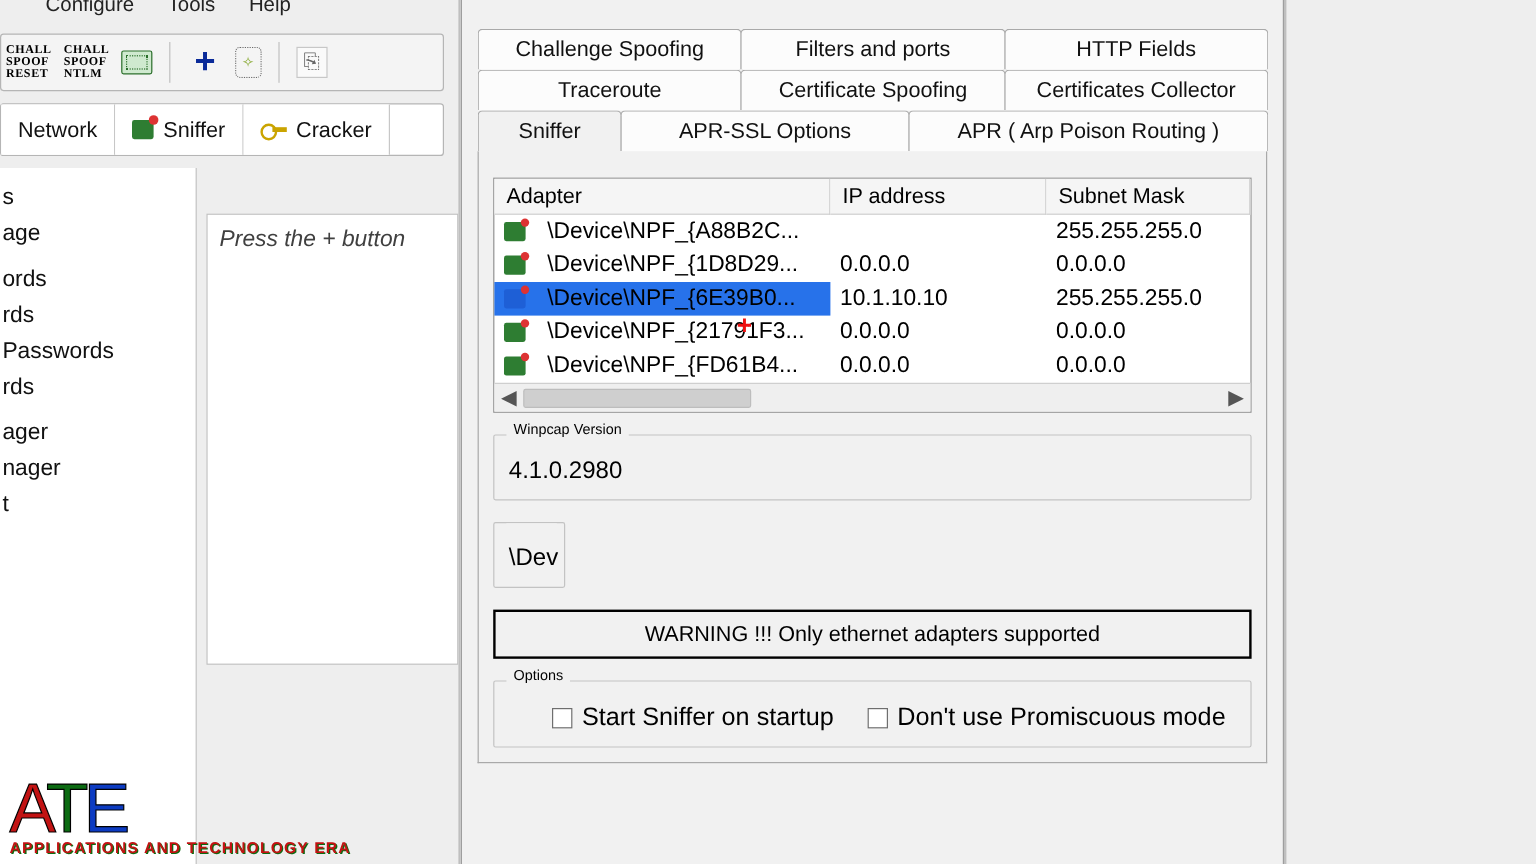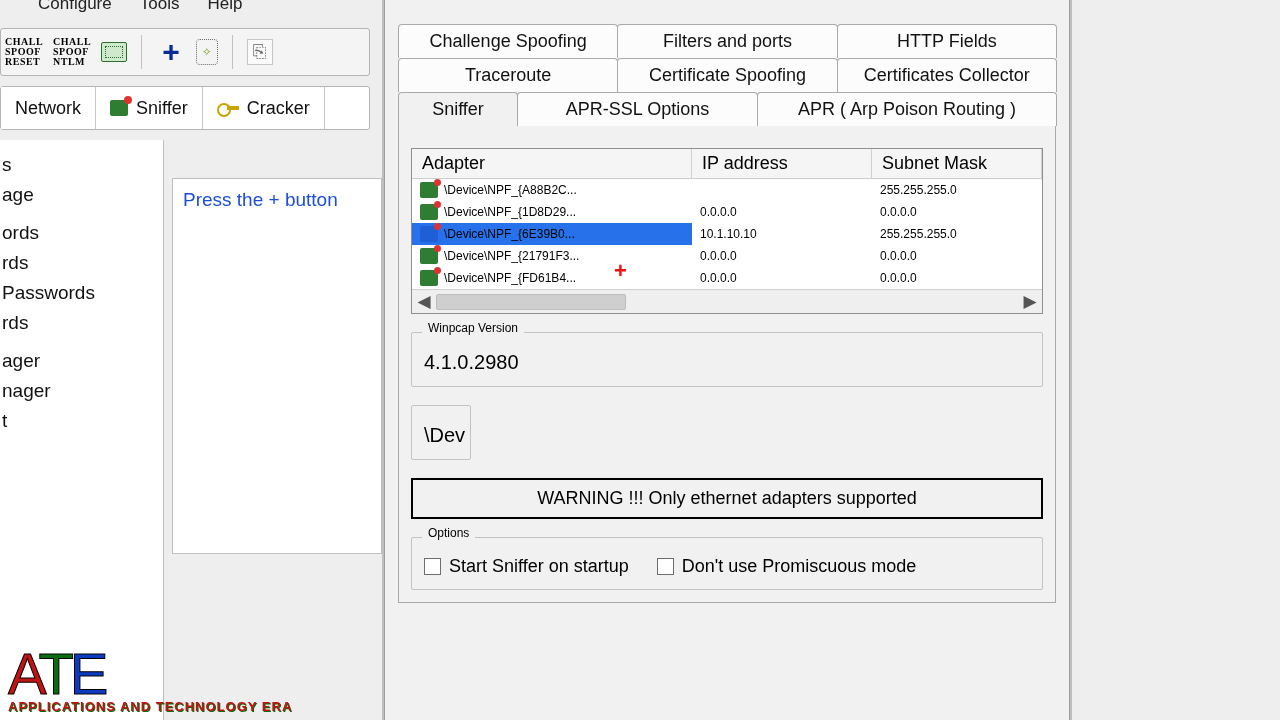--- a/index.html
+++ b/index.html
@@ -125,22 +125,23 @@
 
   
   .hint-area {
     position: absolute;
     top: 178px; left: 172px;
     width: 210px; height: 376px;
     background:#fff;
     border: 1px solid #c0c0c0;
     padding: 10px 10px;
     font-size: 19px;
-    color:#1d4ed8;
+    color:#404040;
     overflow:hidden;
+    font-style:italic;
   }
 
   
   .dialog {
     position: absolute;
     top: -10px; left: 382px;
     width: 690px;
     height: 760px;
     background: #f1f1f1;
     border-left: 2px solid #bfbfbf;
@@ -186,24 +187,24 @@
   }
   .lv-head > div {
     background: #f5f5f5;
     border-right: 1px solid #cfcfcf;
     border-bottom: 1px solid #cfcfcf;
     padding: 4px 10px;
     font-size: 18px;
   }
   .lv-row > div {
     padding: 3px 6px 3px 8px;
-    font-size: 12px;
+    font-size: 19px;
     white-space: nowrap;
     overflow: hidden;
-    display:flex; align-items:center; gap:6px;
+    display:flex; align-items:center; gap:18px;
   }
   .lv-row.sel > div:first-child {
     background: #2772ea;
     color: #000000;
   }
   .nic-s {
     width: 18px; height: 16px; background:#2e7d32; border-radius:2px; flex:0 0 auto; position:relative;
   }
   .nic-s::before { content:""; position:absolute; right:-3px; top:-3px; width:7px;height:7px; background:#d33; border-radius:50%; }
   .nic-s.sel { background:#1e5fd6; }
@@ -245,21 +246,21 @@
   }
   .group .value { font-size: 20px; }
   .warning {
     border: 2px solid #000000;
     background:#f1f1f1;
     text-align:center;
     padding: 8px 4px;
     margin-top: 18px;
     font-size: 18px;
   }
-  .opts { display:flex; gap: 28px; align-items:flex-start; font-size:18px; }
+  .opts { display:flex; gap: 28px; align-items:flex-start; font-size:21px;margin-left:36px; }
   .chk {
     width: 17px; height: 17px; border: 1px solid #6e6e6e; background:#fff; display:inline-block; margin-right:8px; vertical-align:-3px;
   }
 
   
   .logo {
     position:absolute;
     left: 8px; bottom: 6px;
     font-family: "Arial Black", Arial, sans-serif;
   }

